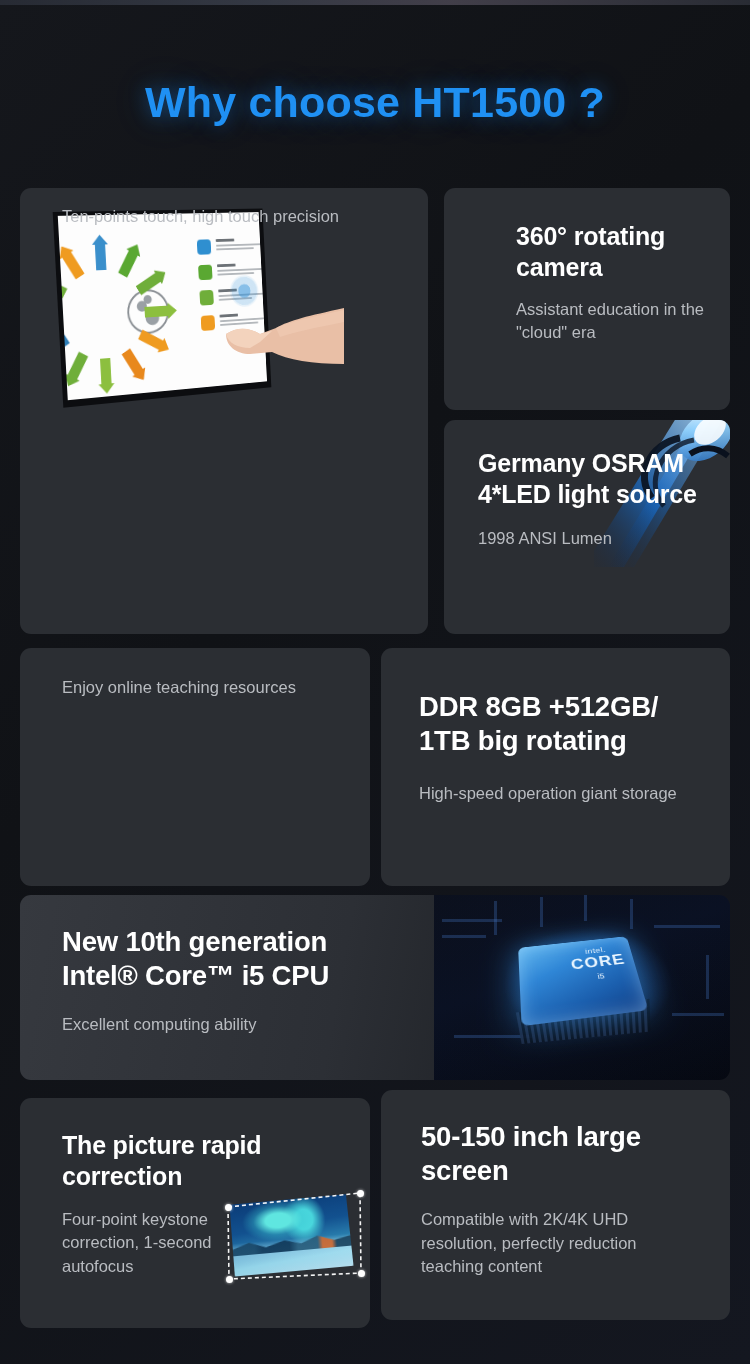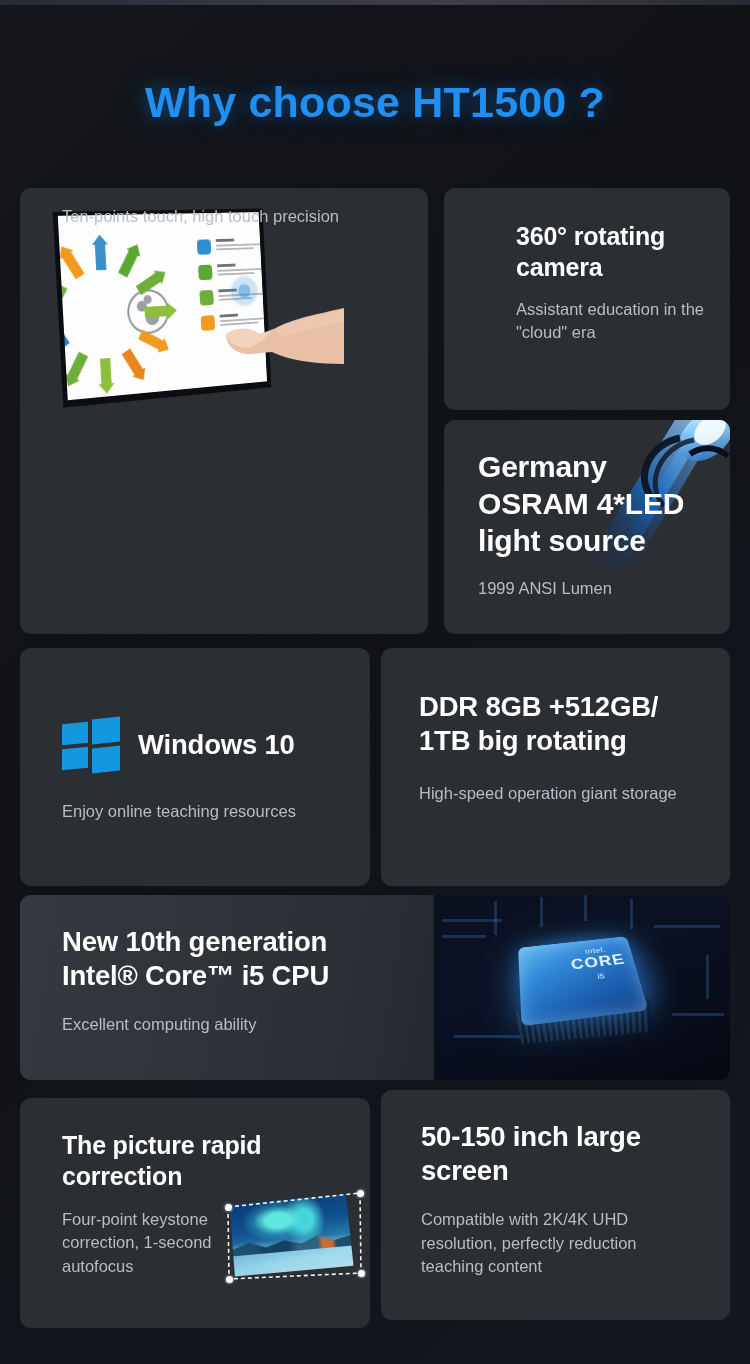--- a/index.html
+++ b/index.html
@@ -104,21 +104,21 @@
     z-index: 4;
   }
 
   
   #card-cam { left: 444px; top: 188px; width: 286px; height: 222px; padding-left: 38px; }
   #card-cam .h { margin: 33px 0 0 34px; width: 226px; font-size: 25px; }
   #card-cam .sub { margin: 15px 0 0 34px; width: 220px; font-size: 16.5px; }
 
   
   #card-led { left: 444px; top: 420px; width: 286px; height: 214px; }
-  #card-led .h { margin: 28px 0 0 34px; width: 230px; font-size: 30px; }
+  #card-led .h { margin: 28px 0 0 34px; width: 230px; font-size: 25px; }
   #card-led .sub { margin: 17px 0 0 34px; width: 230px; font-size: 16.5px; }
   .led-art {
     position: absolute; right: -14px; top: -18px; width: 150px; height: 165px;
     z-index: 1; pointer-events: none;
   }
 
   
   #card-win { left: 20px; top: 648px; width: 350px; height: 238px; }
   .win-row { display: flex; align-items: center; margin: 70px 0 0 42px; }
   #card-win .h { font-size: 27.5px; margin-left: 18px; }
@@ -325,33 +325,24 @@
       </defs>
       <polygon points="-10,165 30,165 120,12 92,0" fill="url(#beam)" opacity=".85"></polygon>
       <polygon points="14,165 40,165 128,18 110,6" fill="url(#beam)" opacity=".6"></polygon>
       <ellipse cx="112" cy="34" rx="30" ry="21" fill="url(#glass)" opacity=".9" transform="rotate(-40 112 34)"></ellipse>
       <ellipse cx="116" cy="28" rx="18" ry="12" fill="#ffffff" opacity=".85" transform="rotate(-40 116 28)"></ellipse>
       <path d="M58 96 C40 74 56 42 86 36" stroke="#0c1524" stroke-width="7" fill="none" opacity=".95"></path>
       <path d="M70 104 C50 82 66 44 100 38" stroke="#0c1524" stroke-width="5" fill="none" opacity=".8"></path>
       <path d="M96 52 C108 44 122 44 134 54" stroke="#0a111e" stroke-width="6" fill="none"></path>
     </svg>
     <div class="h">Germany OSRAM 4*LED light source</div>
-    <div class="sub">1999 ANSI Lumen</div>
+    <div class="sub">1998 ANSI Lumen</div>
   </div>
 
   <div class="card" id="card-win">
-    <div class="win-row">
-      <div class="win-logo">
-        <span class="p1"></span>
-          <span class="p2"></span>
-          <span class="p3"></span>
-          <span class="p4"></span>
-      </div>
-      <div class="h">Windows 10</div>
-    </div>
     <div class="sub">Enjoy online teaching resources</div>
   </div>
 
   <div class="card" id="card-ddr">
     <div class="h">DDR 8GB +512GB/ 1TB big rotating</div>
     <div class="sub">High-speed operation giant storage</div>
   </div>
 
   <div class="card" id="card-cpu">
     <div class="cpu-art">

